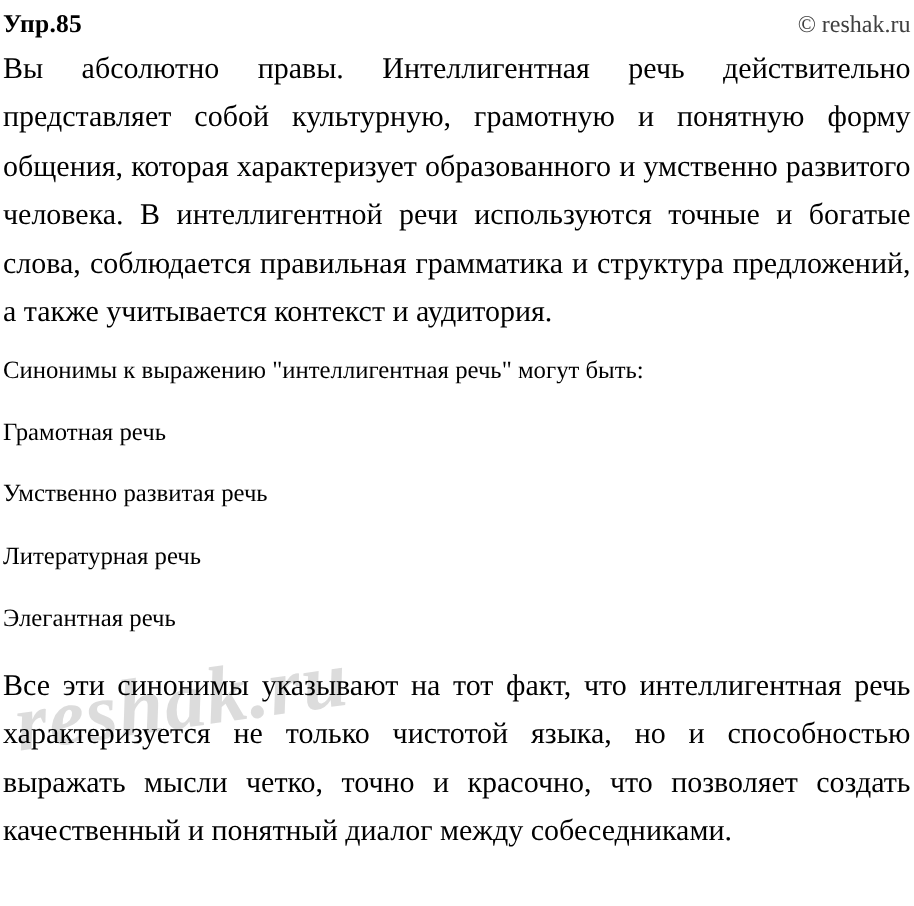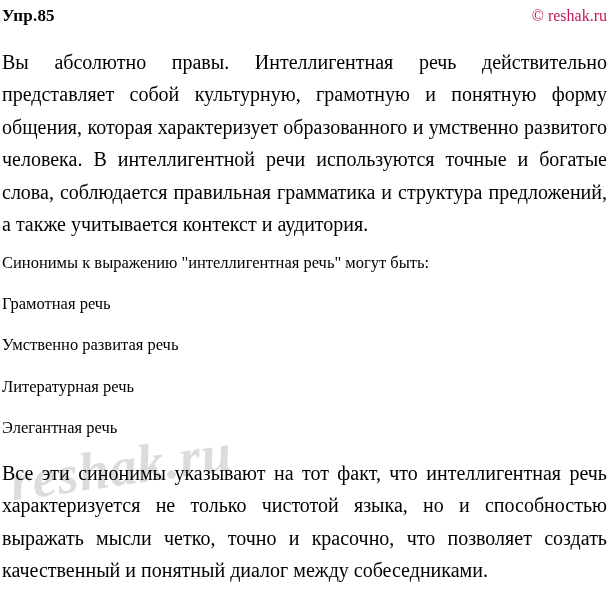--- a/index.html
+++ b/index.html
@@ -19,30 +19,30 @@
     position: relative;
     width: 609px;
     height: 604px;
     box-sizing: border-box;
     padding: 6px 2px 0 2px;
   }
   .header-row {
     display: flex;
     align-items: baseline;
     justify-content: space-between;
-    margin-bottom: 20px;
+    margin-bottom: 4px;
   }
   .title {
     font-size: 17px;
     font-weight: bold;
     letter-spacing: 0.2px;
   }
   .copyright {
     font-size: 16px;
-    color: #be185d;
+    color: #404040;
     white-space: nowrap;
   }
   .para {
     font-size: 20px;
     line-height: 1.62;
     text-align: justify;
     text-justify: inter-word;
     margin: 0 0 10px 0;
   }
   .para.last {

